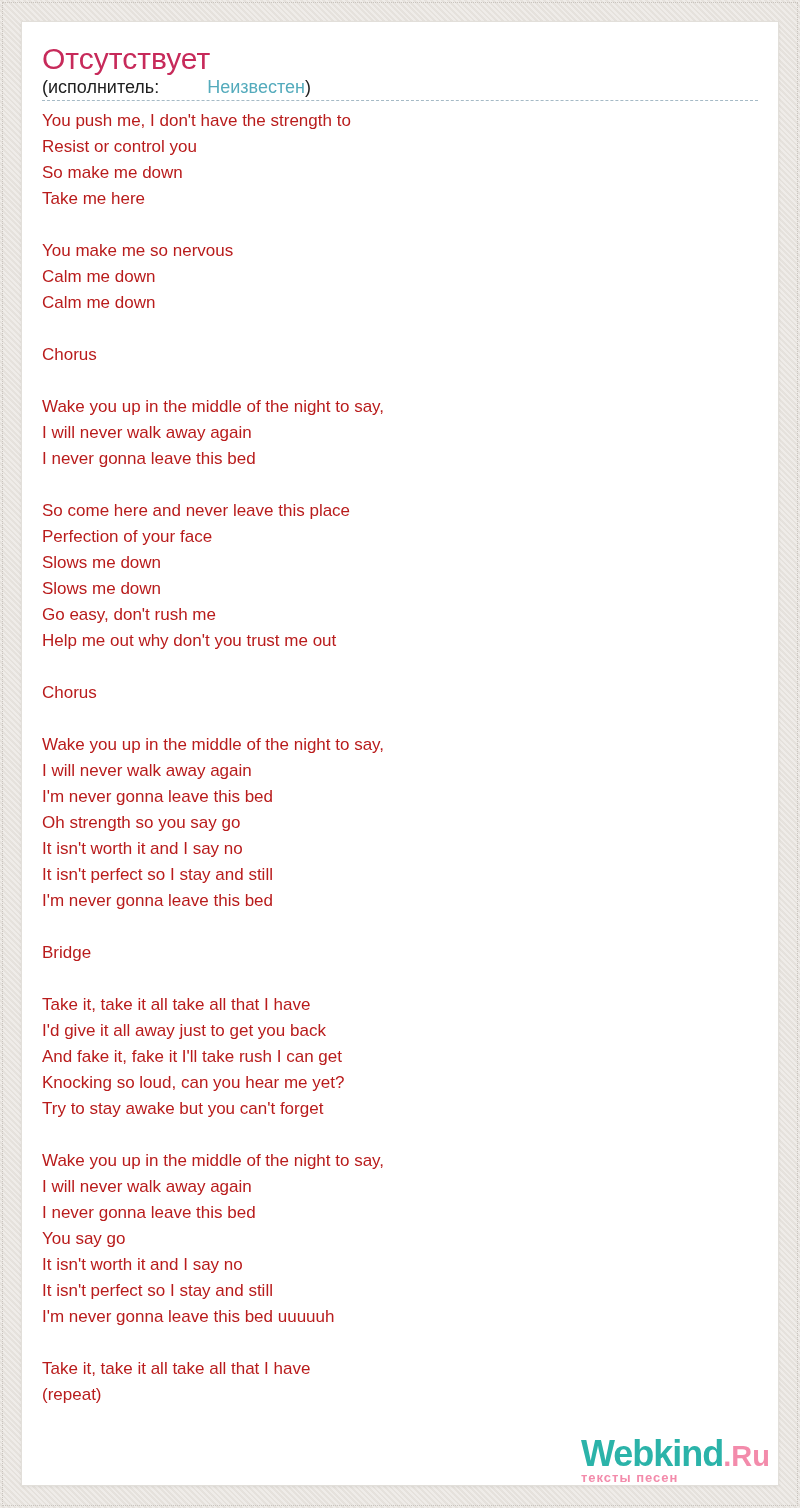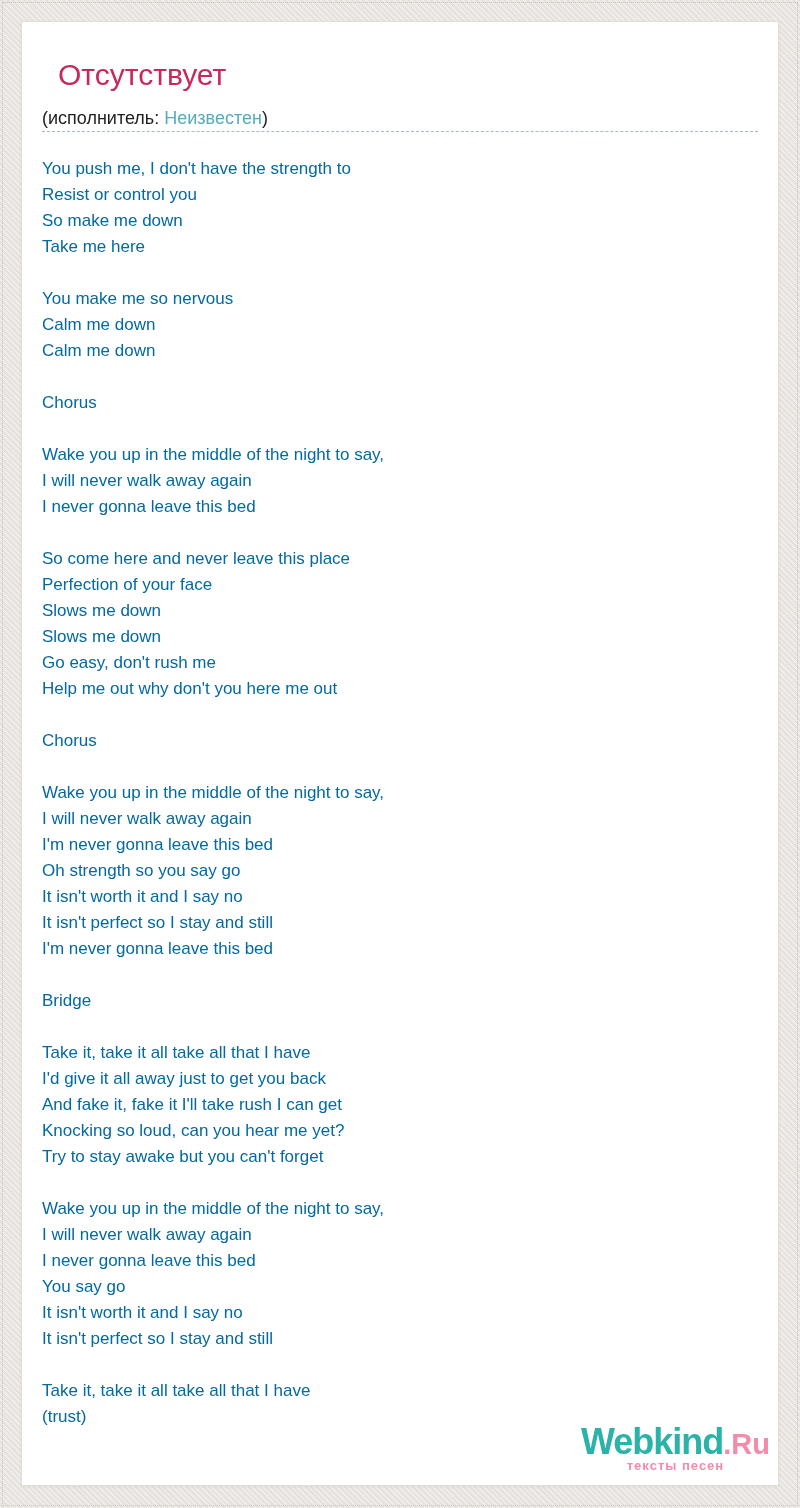--- a/index.html
+++ b/index.html
@@ -29,54 +29,55 @@
     top: 21px;
     width: 758px;
     height: 1465px;
     box-sizing: border-box;
     background: #ffffff;
     border: 1px solid #e2dfda;
     box-shadow: 0 1px 3px rgba(0,0,0,0.06);
     padding: 21px 20px 0 20px;
   }
   h1.song-title {
-    margin: 16px;
+    margin: 0;
     font-size: 30px;
     font-weight: normal;
     line-height: 32px;
     color: #c72a5a;
   }
   .artist-line {
     font-size: 18px;
     line-height: 22px;
     color: #1e1e1e;
     margin-top: 1px;
   }
   .artist-line a {
     color: #54abbc;
     text-decoration: none;
     cursor: pointer;
+    margin-left: 43px;
   }
   .separator {
     border-bottom: 1px dashed #a5bac6;
     margin-top: 2px;
     width: 100%;
   }
   .lyrics {
-    margin-top: 24px;
+    margin-top: 7px;
     font-size: 17px;
     line-height: 26px;
-    color: #0369a1;
+    color: #b91c1c;
   }
   .lyric-line { min-height: 26px; }
   .logo {
     position: absolute;
     right: 8px;
-    bottom: 13px;
-    text-align: center;
+    bottom: 1px;
+    text-align: left;
     line-height: 1;
     cursor: pointer;
   }
   .logo-main {
     font-size: 36px;
     font-weight: bold;
     color: #2bb3a9;
     letter-spacing: -1px;
   }
   .logo-suffix {
@@ -119,21 +120,21 @@
       <div class="lyric-line">&nbsp;</div>
       <div class="lyric-line">Wake you up in the middle of the night to say,</div>
       <div class="lyric-line">I will never walk away again</div>
       <div class="lyric-line">I never gonna leave this bed</div>
       <div class="lyric-line">&nbsp;</div>
       <div class="lyric-line">So come here and never leave this place</div>
       <div class="lyric-line">Perfection of your face</div>
       <div class="lyric-line">Slows me down</div>
       <div class="lyric-line">Slows me down</div>
       <div class="lyric-line">Go easy, don't rush me</div>
-      <div class="lyric-line">Help me out why don't you here me out</div>
+      <div class="lyric-line">Help me out why don't you trust me out</div>
       <div class="lyric-line">&nbsp;</div>
       <div class="lyric-line">Chorus</div>
       <div class="lyric-line">&nbsp;</div>
       <div class="lyric-line">Wake you up in the middle of the night to say,</div>
       <div class="lyric-line">I will never walk away again</div>
       <div class="lyric-line">I'm never gonna leave this bed</div>
       <div class="lyric-line">Oh strength so you say go</div>
       <div class="lyric-line">It isn't worth it and I say no</div>
       <div class="lyric-line">It isn't perfect so I stay and still</div>
       <div class="lyric-line">I'm never gonna leave this bed</div>
@@ -145,23 +146,24 @@
       <div class="lyric-line">And fake it, fake it I'll take rush I can get</div>
       <div class="lyric-line">Knocking so loud, can you hear me yet?</div>
       <div class="lyric-line">Try to stay awake but you can't forget</div>
       <div class="lyric-line">&nbsp;</div>
       <div class="lyric-line">Wake you up in the middle of the night to say,</div>
       <div class="lyric-line">I will never walk away again</div>
       <div class="lyric-line">I never gonna leave this bed</div>
       <div class="lyric-line">You say go</div>
       <div class="lyric-line">It isn't worth it and I say no</div>
       <div class="lyric-line">It isn't perfect so I stay and still</div>
+      <div class="lyric-line">I'm never gonna leave this bed uuuuuh</div>
       <div class="lyric-line">&nbsp;</div>
       <div class="lyric-line">Take it, take it all take all that I have</div>
-      <div class="lyric-line">(trust)</div>
+      <div class="lyric-line">(repeat)</div>
     </div>
 
   <div class="logo">
     <span class="logo-main">Webkind</span><span class="logo-suffix">.Ru</span>
     <div class="logo-tagline">тексты песен</div>
   </div>
 
 </div>
 
 </body></html>

